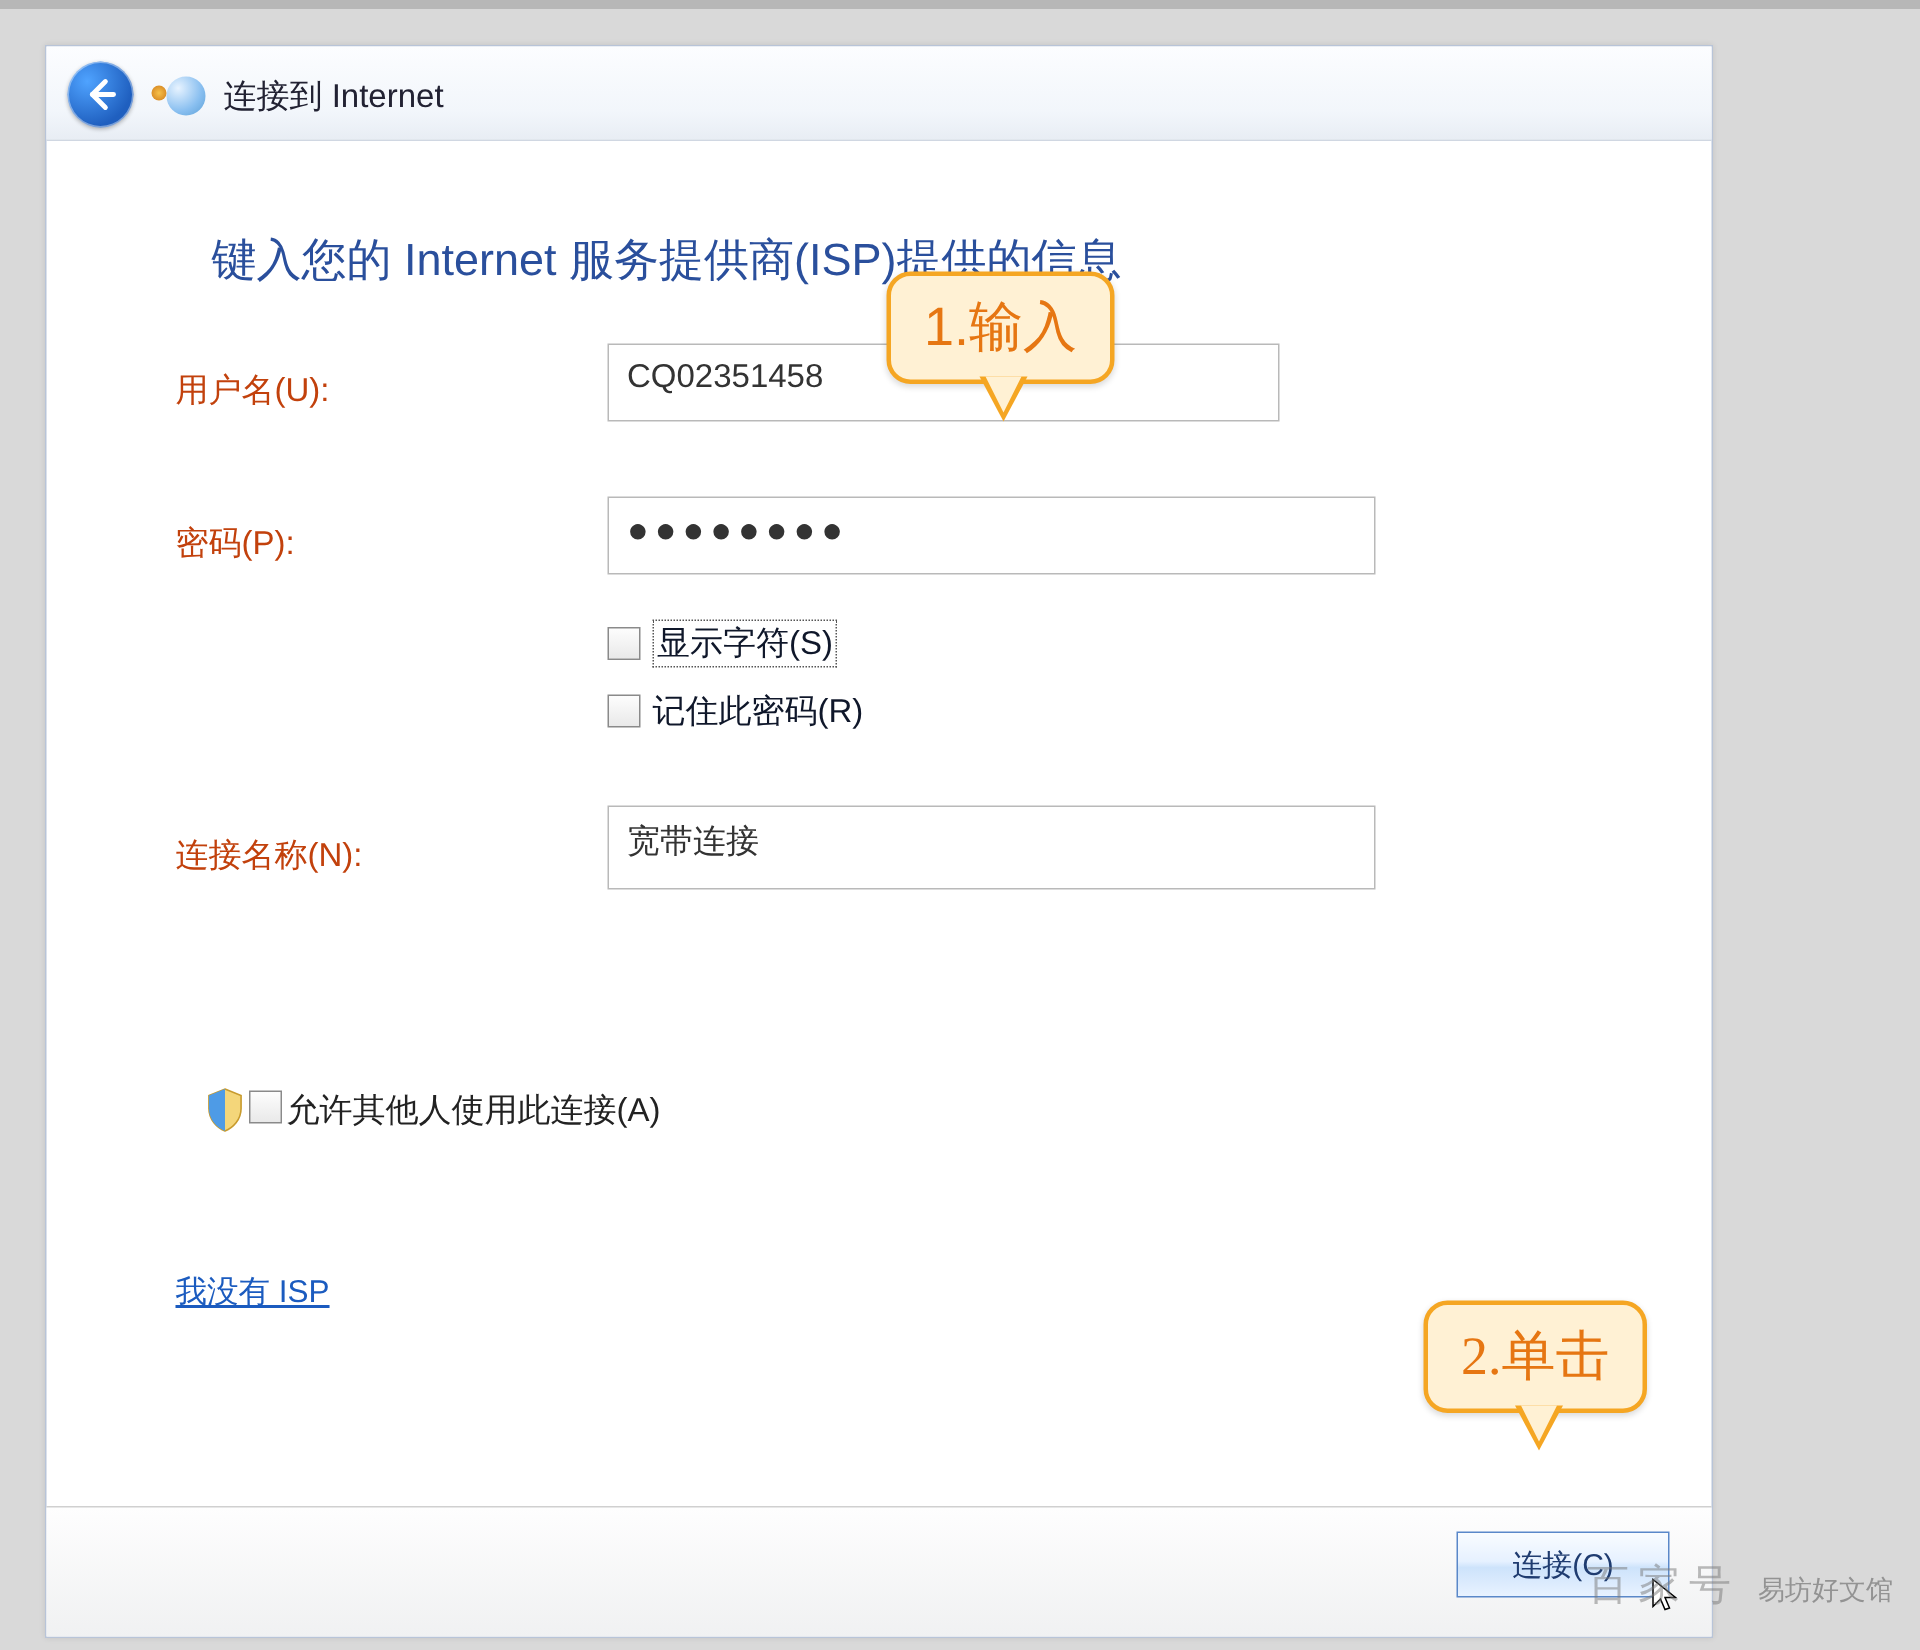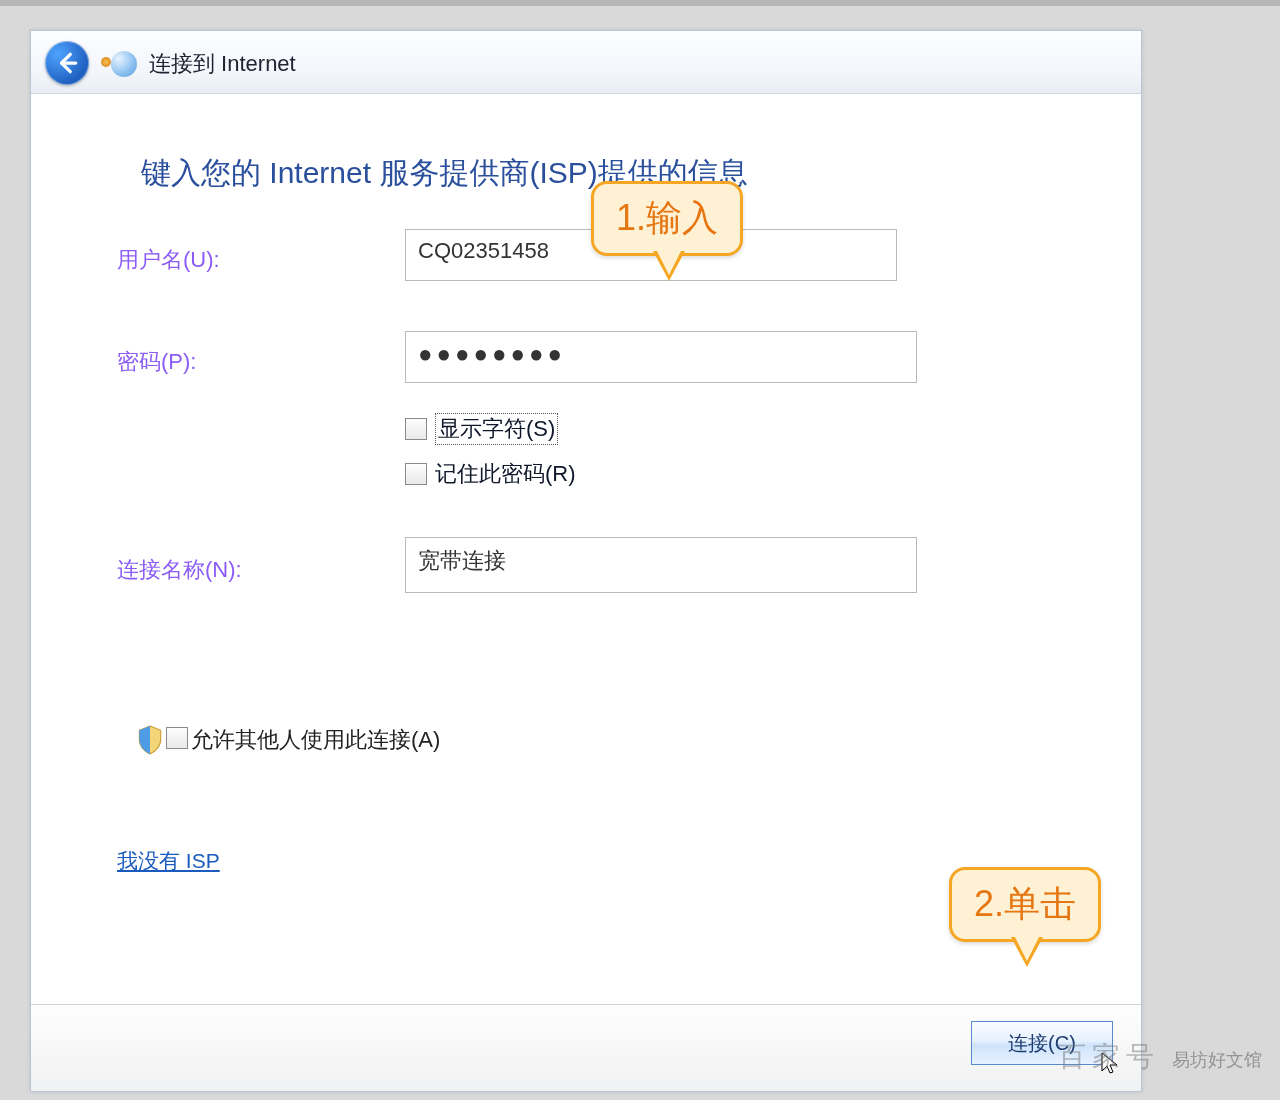--- a/index.html
+++ b/index.html
@@ -10,23 +10,23 @@
   .wtitlebar{position:relative;height:62px;background:linear-gradient(#fcfdff,#f2f6fb 70%,#e8edf4);border-bottom:1px solid #d0d7e2;}
   .wback{position:absolute;left:14px;top:10px;width:44px;height:44px;border-radius:50%;background:radial-gradient(circle at 30% 30%,#4fa3ff,#1f5fbf 70%);box-shadow:inset 0 0 0 1px rgba(255,255,255,.4),0 1px 3px rgba(0,0,0,.3);display:flex;align-items:center;justify-content:center;}
   .wback svg{width:26px;height:26px;}
   .wicon{position:absolute;left:80px;top:20px;width:26px;height:26px;border-radius:50%;background:radial-gradient(circle at 30% 30%,#e7f3ff,#89bff0 60%,#5a9fd6);display:flex;align-items:center;justify-content:center;}
   .wicon::before{content:"";position:absolute;left:-10px;top:6px;width:10px;height:10px;border-radius:50%;background:radial-gradient(circle,#f7c14a,#cf7a1a);}
   .wtitle{position:absolute;left:118px;top:18px;font-size:22px;color:#223;}
   
   .content{position:absolute;left:0;right:0;top:62px;bottom:0;}
   .heading{position:absolute;left:70px;top:60px;font-size:30px;color:#2a4f9c;margin-left:40px;}
   
-  .lbl{position:absolute;left:86px;font-size:22px;color:#8b5cf6;}
+  .lbl{position:absolute;left:86px;font-size:22px;color:#c2410c;}
   .fld{position:absolute;border:1px solid #b9b9b9;background:#fff;font-size:22px;color:#333;padding:8px 12px;box-sizing:border-box;}
-  .row-user .lbl{top:152px;} .row-user .fld{left:374px;top:136px;width:492px;height:52px;}
+  .row-user .lbl{top:152px;} .row-user .fld{left:374px;top:136px;width:448px;height:52px;}
   .row-pass .lbl{top:254px;} .row-pass .fld{left:374px;top:238px;width:512px;height:52px;font-size:24px;letter-spacing:4px;}
   .row-conn .lbl{top:462px;} .row-conn .fld{left:374px;top:444px;width:512px;height:56px;}
   
   .chk{position:absolute;left:374px;display:flex;align-items:center;gap:8px;font-size:22px;color:#0f172a;}
   .chk1{top:320px;} .chk2{top:366px;}
   .chkbox{width:22px;height:22px;border:1px solid #8a8a8a;background:linear-gradient(#fdfdfd,#e9e9e9);box-sizing:border-box;}
   .chk1 .chktext{border:1px dotted #555;padding:0 2px;}
   
   .allow{position:absolute;left:106px;top:632px;display:flex;align-items:flex-start;gap:3px;}
   .shield{width:26px;height:30px;}
@@ -37,21 +37,21 @@
   .noisp{position:absolute;left:86px;top:754px;font-size:21px;color:#1b5bbf;text-decoration:underline;cursor:pointer;}
   
   .bottombar{position:absolute;left:0;right:0;bottom:0;height:86px;background:linear-gradient(#fefefe,#f0f1f2);border-top:1px solid #d0d0d0;}
   .connectbtn{position:absolute;right:28px;bottom:26px;width:140px;height:42px;border:1px solid #5a88c9;border-radius:0;background:linear-gradient(#f9fcff,#e6f1ff 45%,#cde3fb 55%,#e8f2ff);font-size:20px;color:#1f3c70;display:flex;align-items:center;justify-content:center;cursor:pointer;}
   
   .callout{position:absolute;background:#fff1d4;border:3px solid #f5a623;border-radius:16px;padding:10px 22px;font-size:36px;color:#e67612;font-weight:400;box-shadow:0 2px 4px rgba(0,0,0,.15);white-space:nowrap;}
   .callout .tail{position:absolute;width:0;height:0;}
   .c1{left:560px;top:150px;} 
   .c1 .tail{left:50%;margin-left:-14px;bottom:-28px;border-left:16px solid transparent;border-right:16px solid transparent;border-top:30px solid #f5a623;}
   .c1 .tail::after{content:"";position:absolute;left:-12px;top:-30px;border-left:12px solid transparent;border-right:12px solid transparent;border-top:24px solid #fff1d4;}
-  .c2{left:918px;top:836px;}
+  .c2{left:918px;top:836px;font-family:Liberation Serif, serif;}
   .c2 .tail{left:50%;margin-left:-14px;bottom:-28px;border-left:16px solid transparent;border-right:16px solid transparent;border-top:30px solid #f5a623;}
   .c2 .tail::after{content:"";position:absolute;left:-12px;top:-30px;border-left:12px solid transparent;border-right:12px solid transparent;border-top:24px solid #fff1d4;}
   
   .cursor{position:absolute;right:18px;bottom:16px;width:24px;height:24px;pointer-events:none;}
   
   .wm1{position:absolute;right:120px;bottom:24px;font-size:28px;color:rgba(120,120,120,.5);letter-spacing:6px;}
   .wm2{position:absolute;right:18px;bottom:28px;font-size:18px;color:rgba(90,90,90,.55);}
 </style>
 </head>
 <body>

